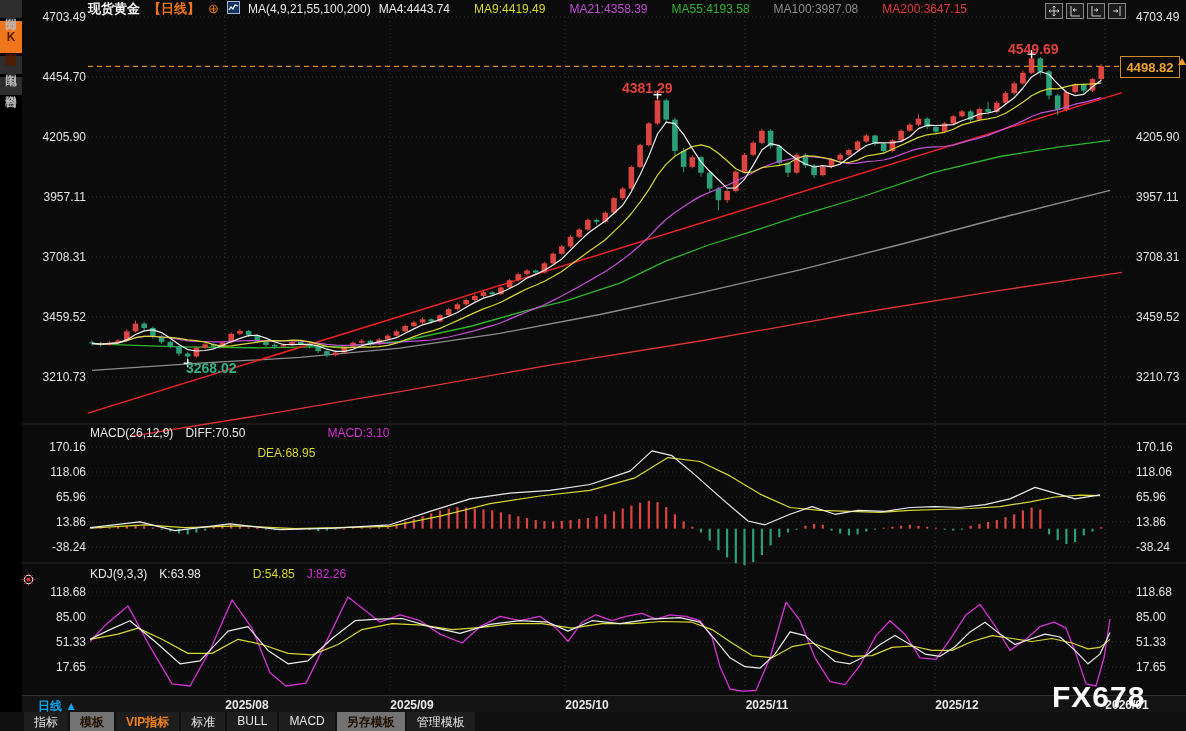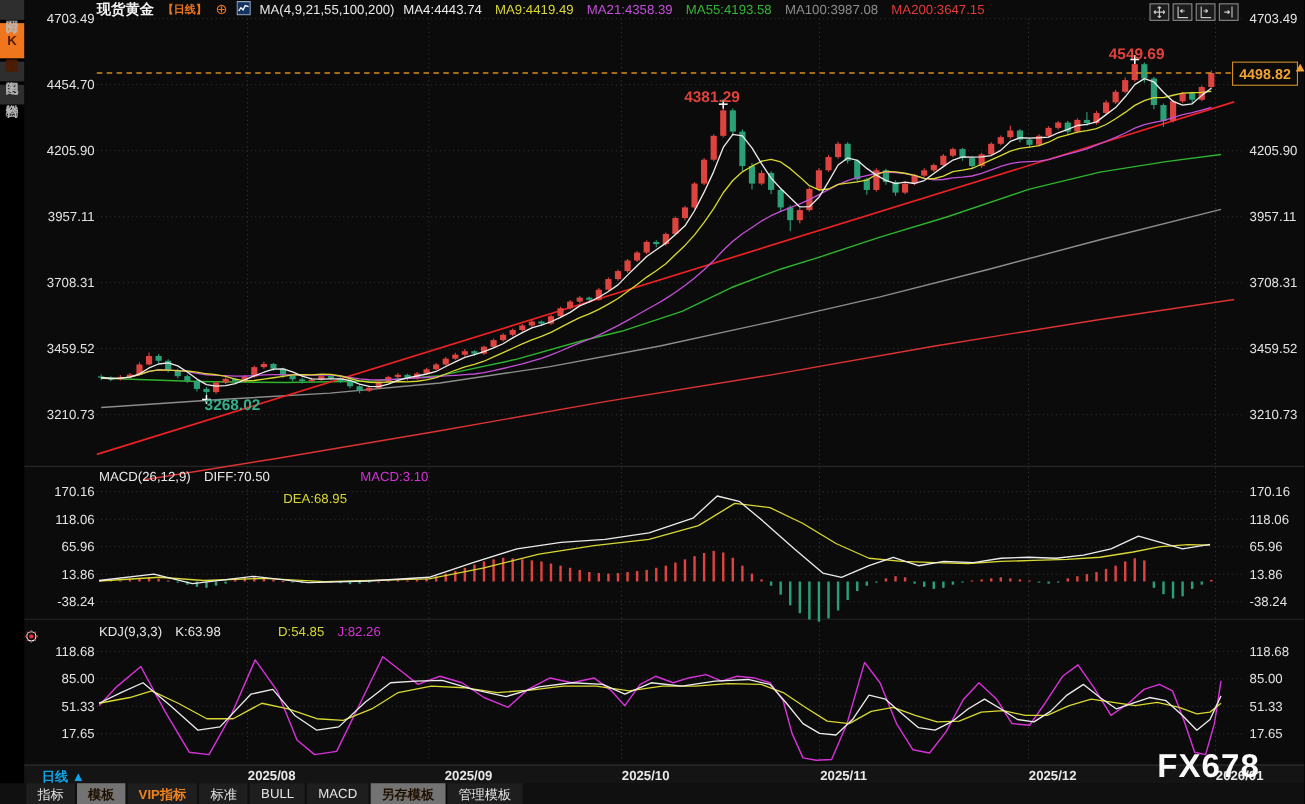--- a/index.html
+++ b/index.html
@@ -6,21 +6,21 @@
   #stage{position:relative;width:1186px;height:731px;background:#0b0b0b;overflow:hidden;}
   svg#cv{position:absolute;left:0;top:0;}
   
   #sidebar{position:absolute;left:0;top:0;width:22px;height:731px;background:#000;}
   .side-item{width:22px;writing-mode:vertical-rl;text-orientation:upright;background:#2e2e2e;color:#b9b9b9;
     font-size:12px;text-align:center;padding:9px 0;margin-bottom:3px;line-height:22px;cursor:pointer;}
   .side-item.active{background:#f0761e;color:#511b00;font-weight:bold;}
   
   #header{position:absolute;left:88px;top:1px;height:16px;display:flex;align-items:center;gap:8px;font-size:12px;white-space:nowrap;}
   #sym{color:#f2f2f2;font-weight:bold;font-size:13px;}
-  #per{color:#f0761e;font-weight:bold;font-size:10px;}
+  #per{color:#f0761e;font-weight:bold;font-size:13px;}
   #plus{color:#f0761e;font-size:13px;line-height:12px;cursor:pointer;}
   #maset{color:#e8e8e8;}
   .maval{font-size:12px;}
   
   #tr-btns{position:absolute;right:60px;top:3px;display:flex;gap:3px;}
   .trb{width:16px;height:14px;border:1px solid #888;background:#1c1c1c;display:flex;align-items:center;justify-content:center;cursor:pointer;}
   
   .ylab{position:absolute;font-size:12px;color:#e3e3e3;width:58px;}
   .ylab.l{text-align:right;}
   .ylab.r{text-align:left;}
@@ -457,21 +457,21 @@
     <span id="sym">现货黄金</span>
       <span id="per">【日线】</span>
       <span id="plus">⊕</span>
     <span>
       <svg width="13" height="13" viewBox="0 0 13 13">
           <rect x="0.5" y="0.5" width="12" height="12" fill="#15335e" stroke="#9fb6cc"></rect>
           <polyline points="2,9 4,6 6,8 8,4 11,5" fill="none" stroke="#fff" stroke-width="1.2"></polyline>
         </svg>
     </span>
     <span id="maset">MA(4,9,21,55,100,200)</span>
-    <span id="ma-legend" style="display:flex;gap:12px;justify-content:center;">
+    <span id="ma-legend" style="display:flex;gap:24px;justify-content:center;">
         <span class="maval" style="color: rgb(236, 236, 236);">MA4:4443.74</span>
         <span class="maval" style="color: rgb(216, 216, 50);">MA9:4419.49</span>
         <span class="maval" style="color: rgb(196, 79, 216);">MA21:4358.39</span>
         <span class="maval" style="color: rgb(53, 181, 53);">MA55:4193.58</span>
         <span class="maval" style="color: rgb(141, 141, 141);">MA100:3987.08</span>
         <span class="maval" style="color: rgb(226, 59, 59);">MA200:3647.15</span>
       </span>
   </div>
 
   <div id="tr-btns">
@@ -558,21 +558,21 @@
   <div class="ann" style="left:622px;top:80px;color:#e2423c;">4381.29</div>
   <div class="ann" style="left:1008px;top:41px;color:#e2423c;">4549.69</div>
   <div class="ann" style="left:186px;top:360px;color:#35b08a;">3268.02</div>
 
   <div id="pricebox">4498.82</div>
   <div id="pricearrow"></div>
 
   <div id="xaxis">
     <span id="period-label">日线 ▲</span>
     <span id="xdates"></span>
-  <span class="xdate" style="left: 225px;">2025/08</span><span class="xdate" style="left: 404px;">2025/09</span><span class="xdate" style="left: 565px;">2025/10</span><span class="xdate" style="left: 745px;">2025/11</span><span class="xdate" style="left: 935px;">2025/12</span><span class="xdate" style="left: 1105px;">2026/01</span></div>
+  <span class="xdate" style="left: 225px;">2025/08</span><span class="xdate" style="left: 390px;">2025/09</span><span class="xdate" style="left: 565px;">2025/10</span><span class="xdate" style="left: 745px;">2025/11</span><span class="xdate" style="left: 935px;">2025/12</span><span class="xdate" style="left: 1105px;">2026/01</span></div>
 
   <div id="watermark">FX678</div>
 
   <div id="toolbar">
       <span class="tab">指标</span>
       <span class="tab active">模板</span>
       <span class="tab vip">VIP指标</span>
       <span class="tab">标准</span>
       <span class="tab">BULL</span>
       <span class="tab">MACD</span>

